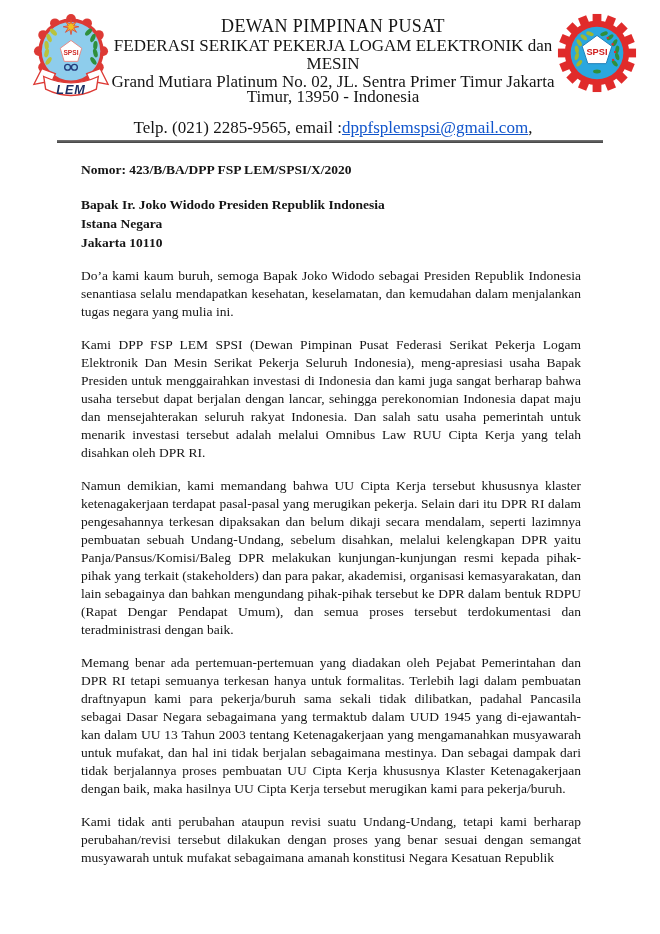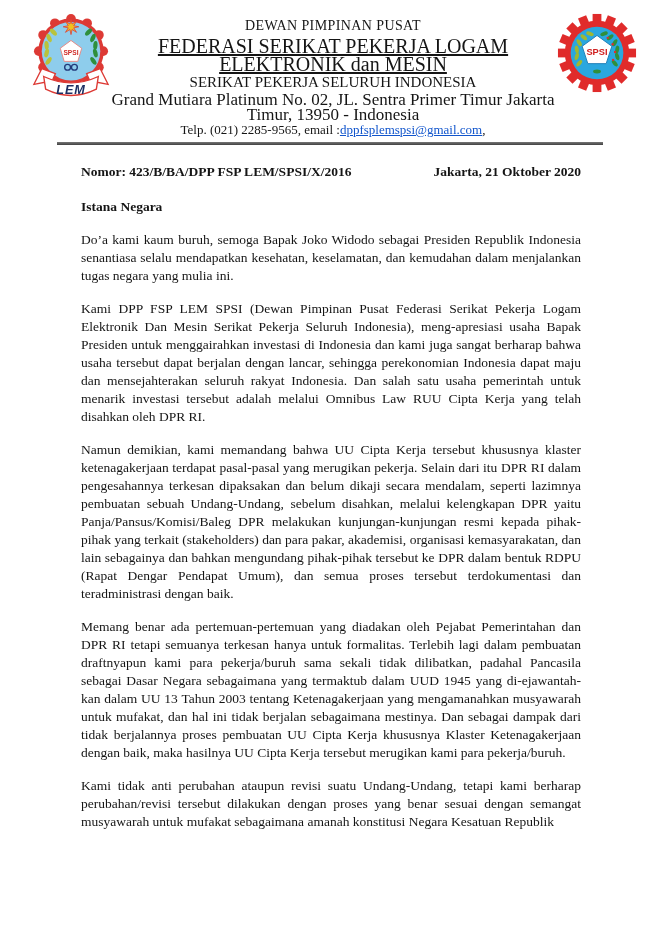--- a/index.html
+++ b/index.html
@@ -5,25 +5,25 @@
   html,body{margin:0;padding:0;background:#e8e8e8;}
   .page{
     width:660px;height:934px;background:#ffffff;margin:0 auto;
     font-family:"Liberation Serif", serif;color:#151515;
     position:relative;overflow:hidden;box-sizing:border-box;
   }
   
   .letterhead{display:flex;align-items:flex-start;padding:12px 22px 0 32px;}
   .logo{flex:0 0 auto;}
   .lh-text{flex:1 1 auto;text-align:center;padding-top:3px;}
-  .lh1{font-size:14px;letter-spacing:.4px;line-height:22px;}
-  .lh2{font-size:20px;line-height:18px;text-decoration:underline;}
+  .lh1{font-size:18px;letter-spacing:.4px;line-height:22px;}
+  .lh2{font-size:17px;line-height:18px;}
   .lh3{font-size:15px;line-height:18px;}
   .lh4{font-size:17px;line-height:15px;margin-top:1px;}
-  .lh5{font-size:13px;line-height:15px;}
+  .lh5{font-size:17px;line-height:15px;margin-top:16px;}
   .email{color:#1155cc;text-decoration:underline;}
   .rule{height:3px;background:linear-gradient(#777,#414141);margin:5px 57px 0 57px;}
   
   .letter-main{padding:17px 79px 0 81px;font-size:13.5px;}
   .meta{font-weight:bold;line-height:19px;}
   .meta-row1{display:flex;justify-content:space-between;}
   .pre{white-space:pre-wrap;}
   .recipient{font-weight:bold;line-height:19px;margin-top:16px;}
   .salutation{font-weight:bold;margin-top:18px;}
   .letter-main p{margin:15px 0 0 0;line-height:18px;text-align:justify;}
@@ -76,21 +76,20 @@
         <text x="40" y="43.5" font-size="6.8" font-weight="bold" fill="#d02b28" text-anchor="middle">SPSI</text>
         <circle cx="36.5" cy="56.5" r="3" fill="none" stroke="#223a7a" stroke-width="1.4"></circle>
         <circle cx="43.5" cy="56.5" r="3" fill="none" stroke="#223a7a" stroke-width="1.4"></circle>
         <text x="40" y="84" font-size="13" font-weight="bold" font-style="italic" fill="#1d2f63" text-anchor="middle" letter-spacing="1">LEM</text>
       </svg>
     </div>
 
     <div class="lh-text">
       <div class="lh1">DEWAN PIMPINAN PUSAT</div>
       <div class="lh2">FEDERASI SERIKAT PEKERJA LOGAM ELEKTRONIK dan MESIN</div>
-      <div class="lh3">SERIKAT PEKERJA SELURUH INDONESIA</div>
       <div class="lh4">Grand Mutiara Platinum No. 02, JL. Sentra Primer Timur  Jakarta Timur, 13950 - Indonesia</div>
       <div class="lh5"><span>Telp. (021) 2285-9565, email :</span><a class="email" href="#">dppfsplemspsi@gmail.com</a><span>,</span></div>
     </div>
 
     <div class="logo">
       <svg viewBox="0 0 84 84" width="82" height="82">
         <g fill="#e02b2b">
           <rect x="37.5" y="2" width="9" height="12"></rect>
           <rect x="37.5" y="2" width="9" height="12" transform="rotate(22.5 42 42)"></rect>
           <rect x="37.5" y="2" width="9" height="12" transform="rotate(45 42 42)"></rect>
@@ -138,27 +137,28 @@
       </svg>
     </div>
   </header>
 
   <div class="rule"></div>
 
   <main class="letter-main">
 
     <div class="meta">
       <div class="meta-row1">
-        <span>Nomor: 423/B/BA/DPP FSP LEM/SPSI/X/2016</span>
-        <span>Jakarta, 21 Oktober 2020</span>
+        <span>Nomor: 423/B/BA/DPP FSP LEM/SPSI/X/2020</span>
       </div>
     </div>
 
     <div class="recipient">
+      <div>Bapak Ir. Joko Widodo Presiden Republik Indonesia</div>
       <div>Istana Negara</div>
+      <div>Jakarta 10110</div>
     </div>
 
 
     <p>Do’a kami kaum buruh, semoga Bapak Joko Widodo sebagai Presiden Republik Indonesia senantiasa selalu mendapatkan kesehatan, keselamatan, dan kemudahan dalam menjalankan tugas negara yang mulia ini.</p>
     <p>Kami DPP FSP LEM SPSI (Dewan Pimpinan Pusat Federasi Serikat Pekerja Logam Elektronik Dan Mesin Serikat Pekerja Seluruh Indonesia), meng-apresiasi usaha Bapak Presiden untuk menggairahkan investasi di Indonesia dan kami juga sangat berharap bahwa usaha tersebut dapat berjalan dengan lancar, sehingga perekonomian Indonesia dapat maju dan mensejahterakan seluruh rakyat Indonesia. Dan salah satu usaha pemerintah untuk menarik investasi tersebut adalah melalui Omnibus Law RUU Cipta Kerja yang telah disahkan oleh DPR RI.</p>
     <p>Namun demikian, kami memandang bahwa UU Cipta Kerja tersebut khususnya klaster ketenagakerjaan terdapat pasal-pasal yang merugikan pekerja. Selain dari itu DPR RI dalam pengesahannya terkesan dipaksakan dan belum dikaji secara mendalam, seperti lazimnya pembuatan sebuah Undang-Undang, sebelum disahkan, melalui kelengkapan DPR yaitu Panja/Pansus/Komisi/Baleg DPR melakukan kunjungan-kunjungan resmi kepada pihak-pihak yang terkait (stakeholders) dan para pakar, akademisi, organisasi kemasyarakatan, dan lain sebagainya dan bahkan mengundang pihak-pihak tersebut ke DPR dalam bentuk RDPU (Rapat Dengar Pendapat Umum), dan semua proses tersebut terdokumentasi dan teradministrasi dengan baik.</p>
     <p>Memang benar ada pertemuan-pertemuan yang diadakan oleh Pejabat Pemerintahan dan DPR RI tetapi semuanya terkesan hanya untuk formalitas. Terlebih lagi dalam pembuatan draftnyapun kami para pekerja/buruh sama sekali tidak dilibatkan, padahal Pancasila sebagai Dasar Negara sebagaimana yang termaktub dalam UUD 1945 yang di-ejawantah-kan dalam UU 13 Tahun 2003 tentang Ketenagakerjaan yang mengamanahkan musyawarah untuk mufakat, dan hal ini tidak berjalan sebagaimana mestinya. Dan sebagai dampak dari tidak berjalannya proses pembuatan UU Cipta Kerja khususnya Klaster Ketenagakerjaan dengan baik, maka hasilnya UU Cipta Kerja tersebut merugikan kami para pekerja/buruh.</p>
     <p>Kami tidak anti perubahan ataupun revisi suatu Undang-Undang, tetapi kami berharap perubahan/revisi tersebut dilakukan dengan proses yang benar sesuai dengan semangat musyawarah untuk mufakat sebagaimana amanah konstitusi Negara Kesatuan Republik</p>
 
   </main>

